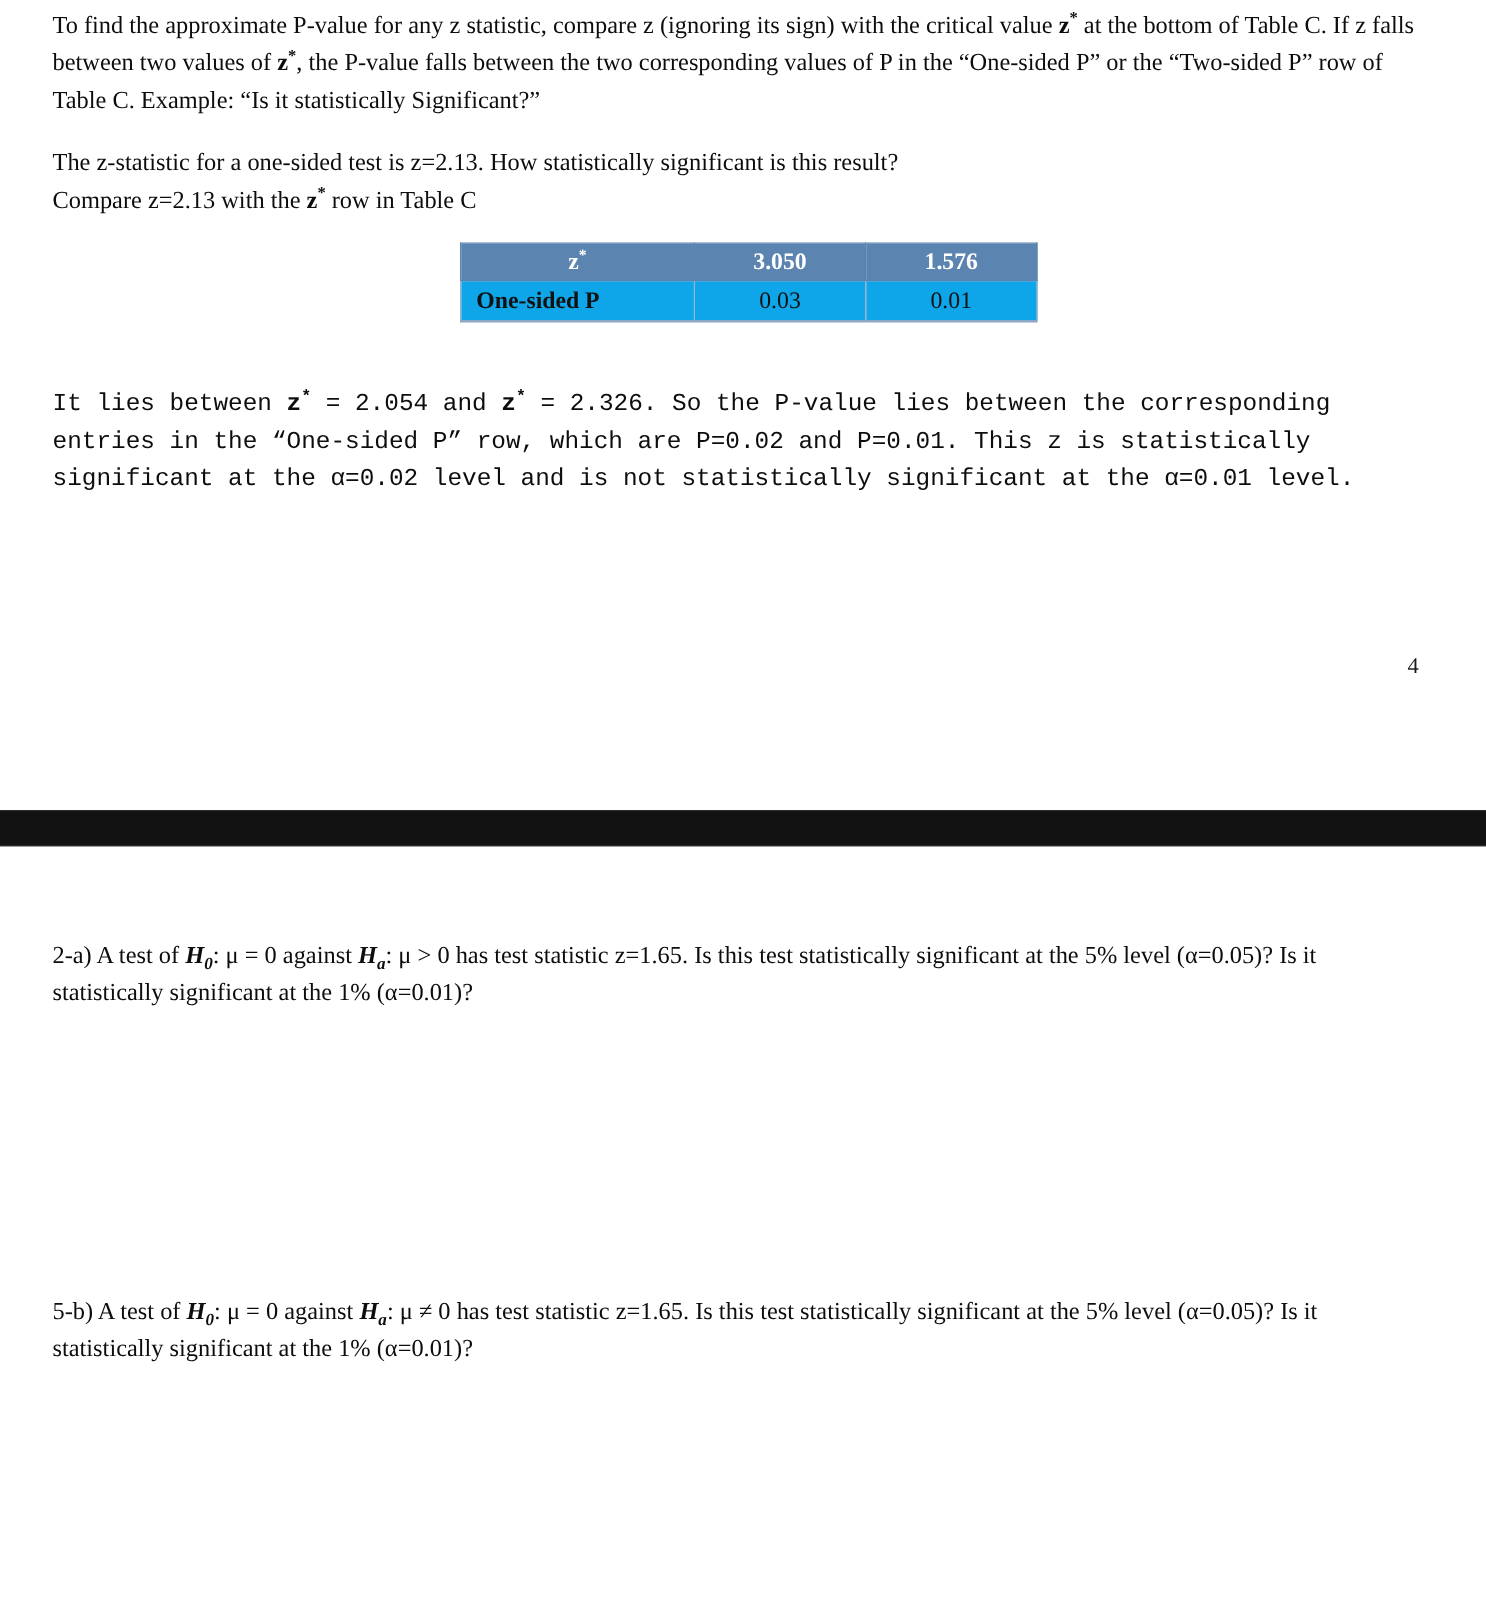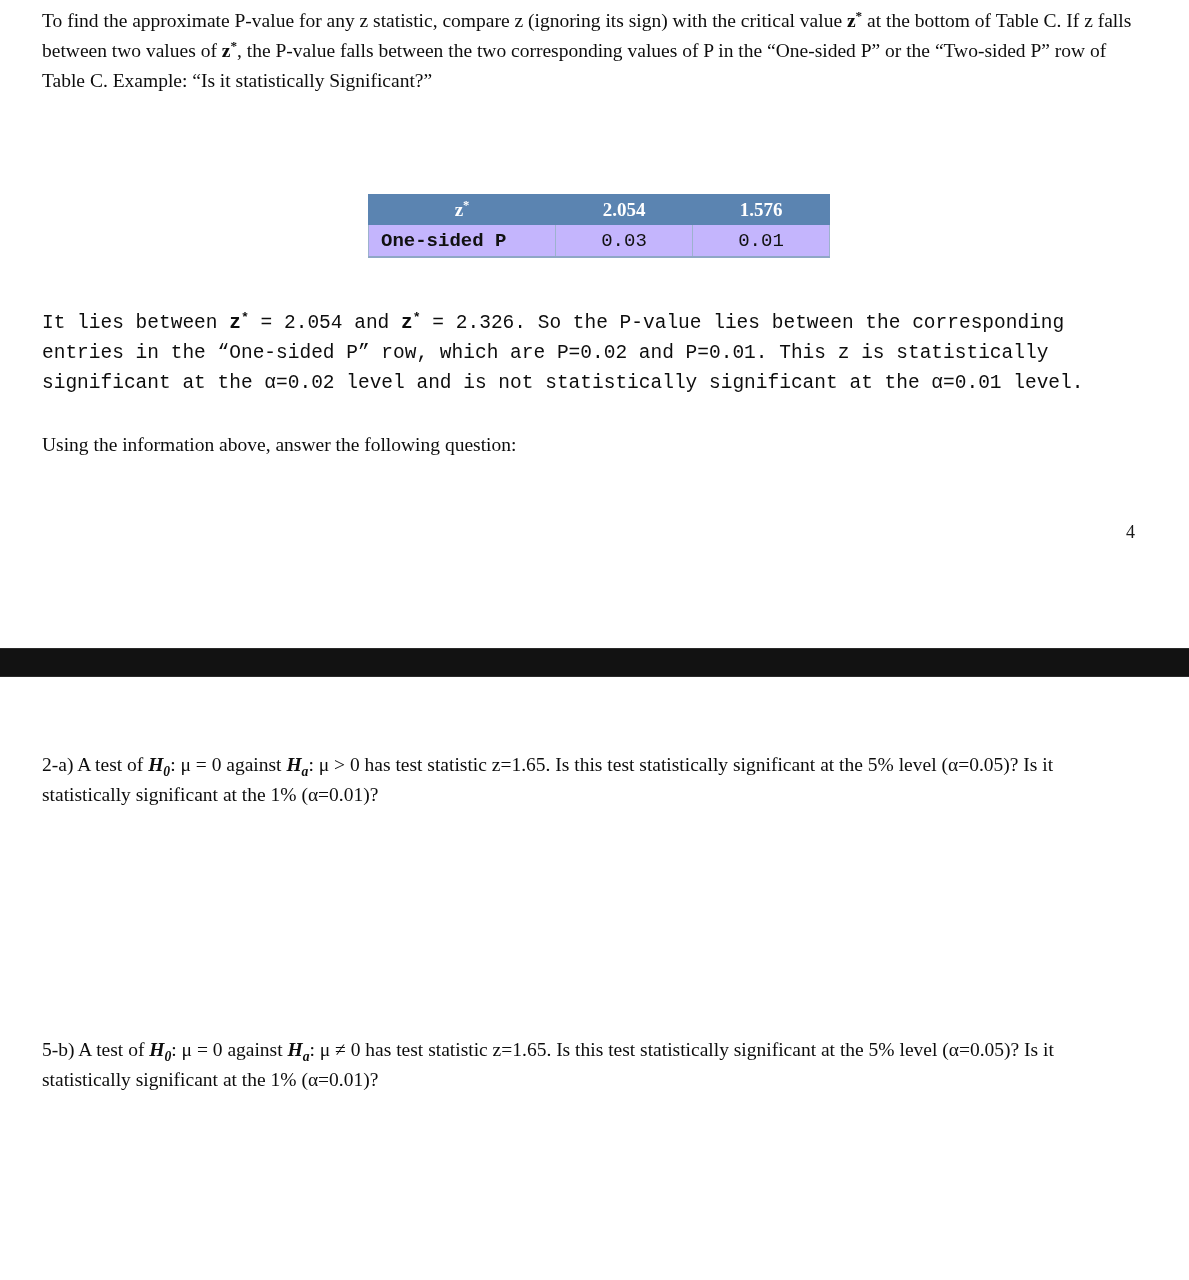--- a/index.html
+++ b/index.html
@@ -80,28 +80,27 @@
   .stat-table thead th {
     background: #5b84b1;
     color: #ffffff;
     font-weight: bold;
     text-align: center;
     border: 1px solid #5b84b1;
   }
   .stat-table thead th.col-label { width: 186px; }
   .stat-table thead th.col-val { width: 136px; }
   .stat-table tbody td {
-    background: #c4b5fd;
+    background: #0ea5e9;
     color: #111111;
     text-align: center;
     border-left: 1px solid #9db2ce;
     border-right: 1px solid #9db2ce;
     border-bottom: 2px solid #8fa7c6;
     height: 31px;
-    font-family: Liberation Mono, monospace;
   }
   .stat-table tbody td.row-head {
     font-weight: bold;
     text-align: left;
     padding-left: 12px;
   }
   .stat-table thead th sup {
     font-size: 0.66em;
     vertical-align: super;
     line-height: 0;
@@ -131,44 +130,45 @@
 </head>
 <body>
 
 <div class="page">
 
   <div class="para para-intro">
     <span>To find the approximate P-value for any z statistic, compare z (ignoring its sign) with the critical value </span><span class="zstar"><span>z</span><sup>*</sup></span><span> at the bottom of Table C. If z falls between two values of </span><span class="zstar"><span>z</span><sup>*</sup></span><span>, the P-value falls between the two corresponding values of P in the “One-sided P” or the “Two-sided P” row of Table C. Example: “Is it statistically Significant?”</span>
   </div>
 
   <div class="para para-example">
+    <div>The z-statistic for a one-sided test is z=2.13. How statistically significant is this result?</div>
+    <div><span>Compare z=2.13 with the </span><span class="zstar"><span>z</span><sup>*</sup></span><span> row in Table C</span></div>
   </div>
 
   <table class="stat-table">
     <thead>
       <tr>
         <th class="col-label"><span class="zstar">z</span><sup>*</sup></th>
-        <th class="col-val">2.054</th>
+        <th class="col-val">3.050</th>
         <th class="col-val">1.576</th>
       </tr>
     </thead>
     <tbody>
       <tr>
         <td class="row-head">One-sided P</td>
         <td>0.03</td>
         <td>0.01</td>
       </tr>
     </tbody>
   </table>
 
   <div class="para para-explain">
     <span>It lies between </span><span class="zstar"><span>z</span><sup>*</sup></span><span> = 2.054 and </span><span class="zstar"><span>z</span><sup>*</sup></span><span> = 2.326. So the P-value lies between the corresponding entries in the “One-sided P” row, which are P=0.02 and P=0.01. This z is statistically significant at the α=0.02 level and is not statistically significant at the α=0.01 level.</span>
   </div>
 
-  <div class="para para-using">Using the information above, answer the following question:</div>
 
   <div class="page-number">4</div>
 
   <div class="separator-bar"></div>
 
   <div class="q-block q-6a">
     <span class="nowrap">2-a)</span><span> A test of </span><span class="hyp"><span>H</span><sub>0</sub></span><span>: μ = 0 against </span><span class="hyp"><span>H</span><sub>a</sub></span><span>: μ &gt; 0 has test statistic z=1.65. Is this test statistically significant at the 5% level (α=0.05)? Is it statistically significant at the 1% (α=0.01)?</span>
   </div>
 
   <div class="q-block q-6b">

